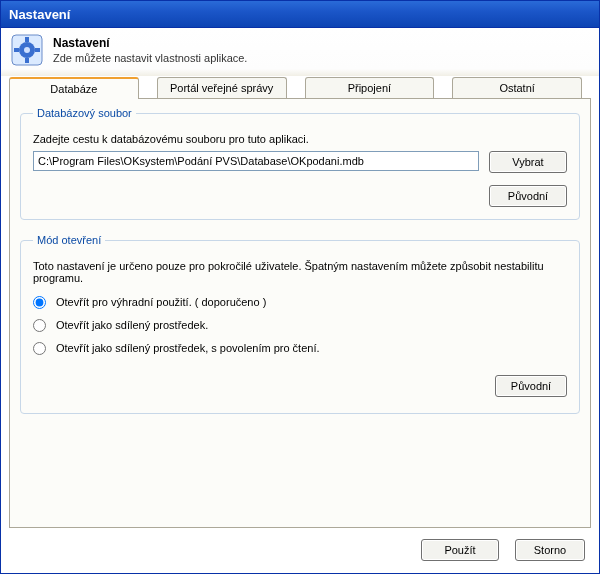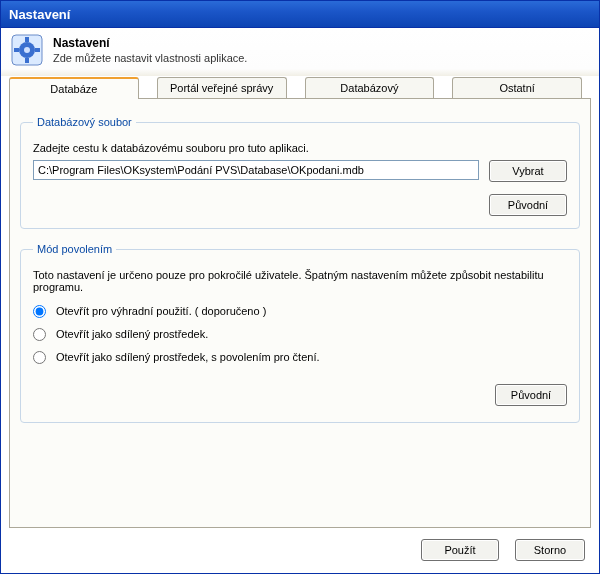--- a/index.html
+++ b/index.html
@@ -70,21 +70,21 @@
     border-color:#f0a030 #aca899 #fcfcf9 #aca899;
     border-top-width:2px;
     border-top-color:#f0a030;
     z-index:2;
   }
   .tabpage {
     margin:0 8px 8px 8px;
     border:1px solid #aca899;
     background:#fcfcf9;
     height:430px;
-    padding:17px 10px;
+    padding:8px 10px;
     position:relative;
   }
   fieldset.group {
     border:1px solid #c7d7e8;
     border-radius:4px;
     margin:0 0 14px 0;
     padding:14px 12px 12px 12px;
     position:relative;
     background:#fcfcf9;
   }
@@ -165,42 +165,42 @@
     </span>
     <div>
       <h1>Nastavení</h1>
       <p>Zde můžete nastavit vlastnosti aplikace.</p>
     </div>
   </div>
 
   <div class="tabbar">
     <div class="tab active"><span>Databáze</span></div>
     <div class="tab"><span>Portál veřejné správy</span></div>
-    <div class="tab"><span>Databázový</span></div>
+    <div class="tab"><span>Připojení</span></div>
     <div class="tab"><span>Ostatní</span></div>
   </div>
 
   <div class="tabpage">
 
     <fieldset class="group">
       <legend>Databázový soubor</legend>
       <div class="row">Zadejte cestu k databázovému souboru pro tuto aplikaci.</div>
       <div class="path-row">
         <div class="file-left">
           <input type="text" class="text" value="C:\Program Files\OKsystem\Podání PVS\Database\OKpodani.mdb" style="">
         </div>
         <div class="btncol">
           <button class="win">Vybrat</button>
           <button class="win">Původní</button>
         </div>
       </div>
     </fieldset>
 
     <fieldset class="group mode-group">
-      <legend>Mód povolením</legend>
+      <legend>Mód otevření</legend>
       <div class="row" style="margin-bottom:12px;">Toto nastavení je určeno pouze pro pokročilé uživatele. Špatným nastavením můžete způsobit nestabilitu programu.</div>
 
       <label class="radio-row">
         <input type="radio" name="openmode" checked="" style="">
         <span>Otevřít pro výhradní použití. ( doporučeno )</span>
       </label>
       <label class="radio-row">
         <input type="radio" name="openmode" style="">
         <span>Otevřít jako sdílený prostředek.</span>
       </label>

